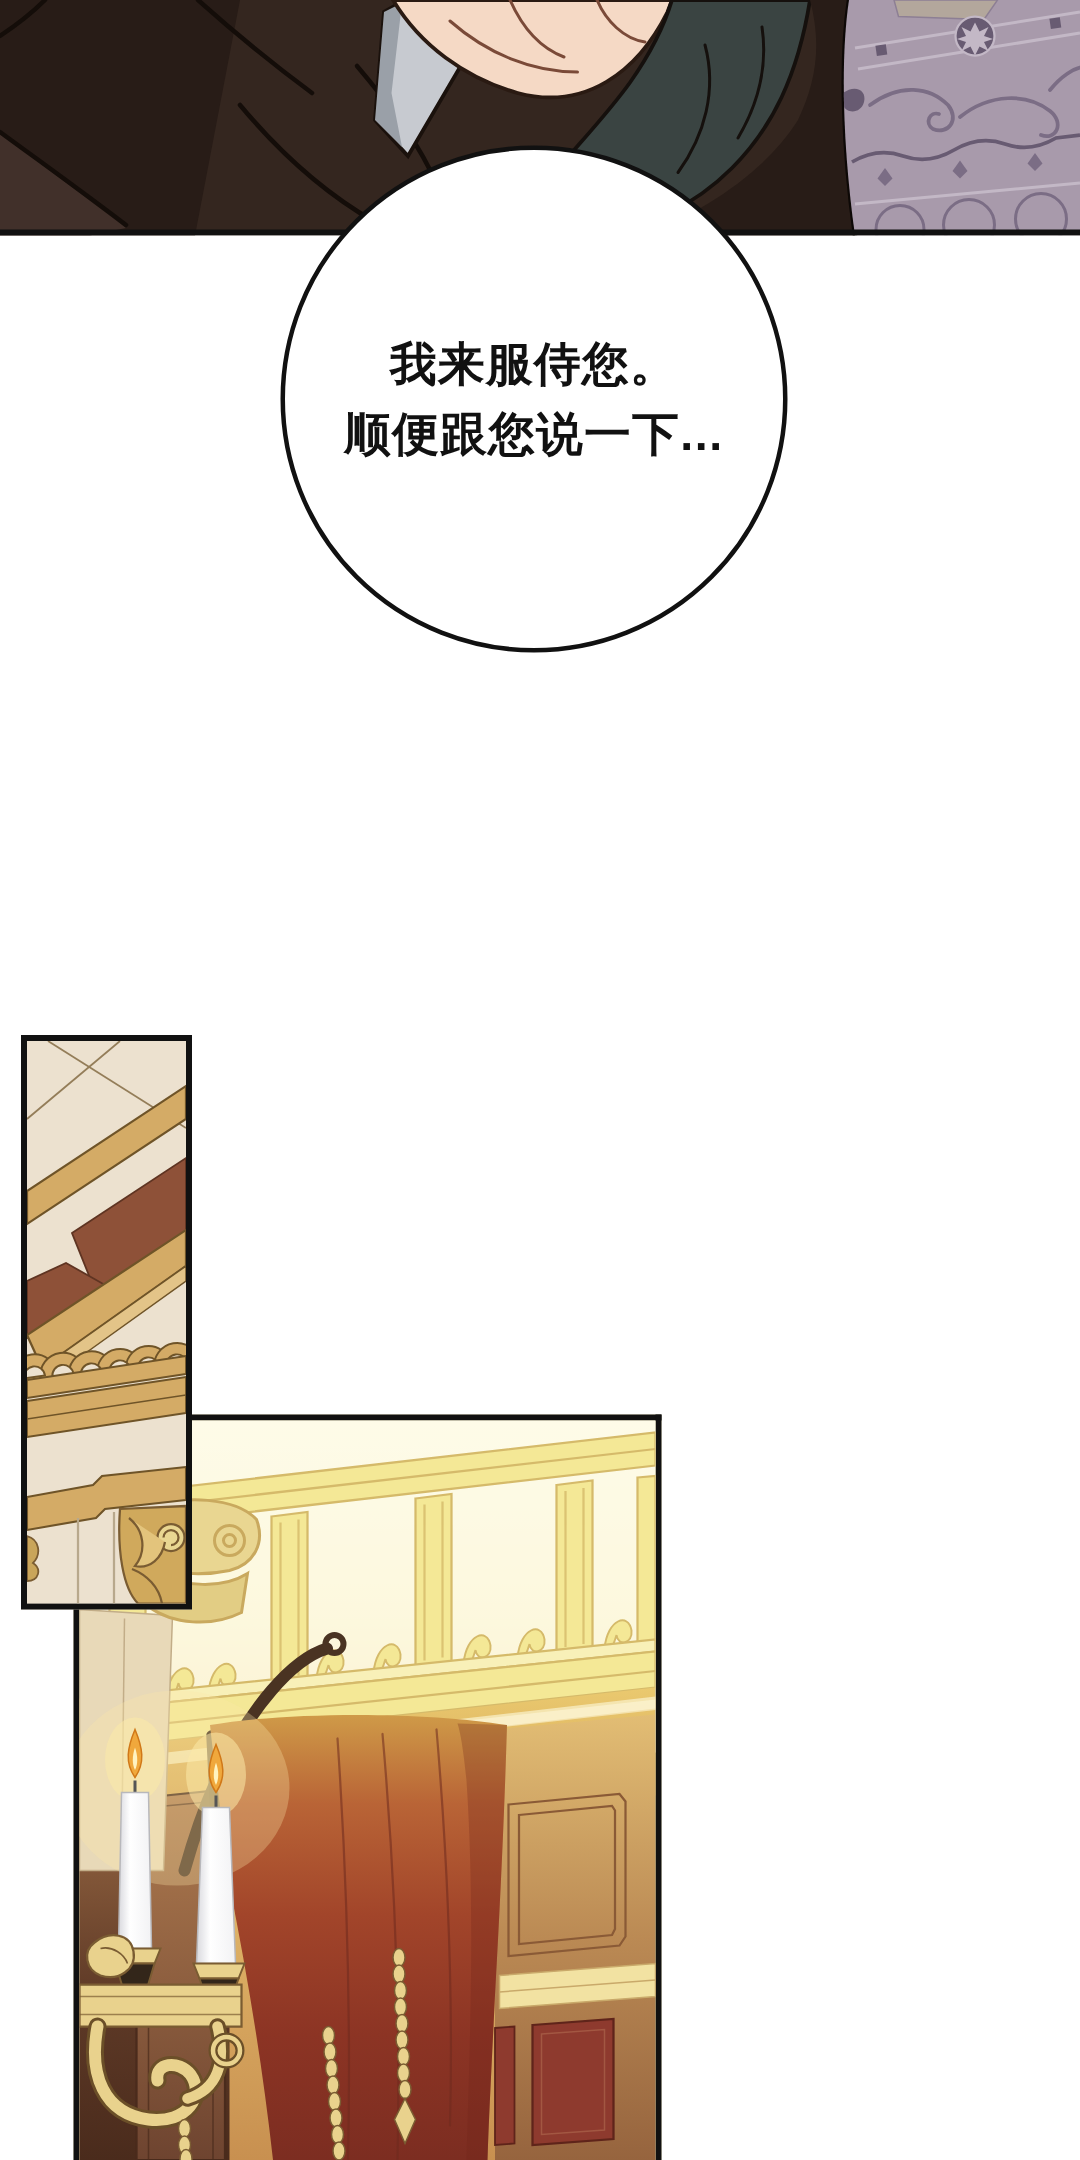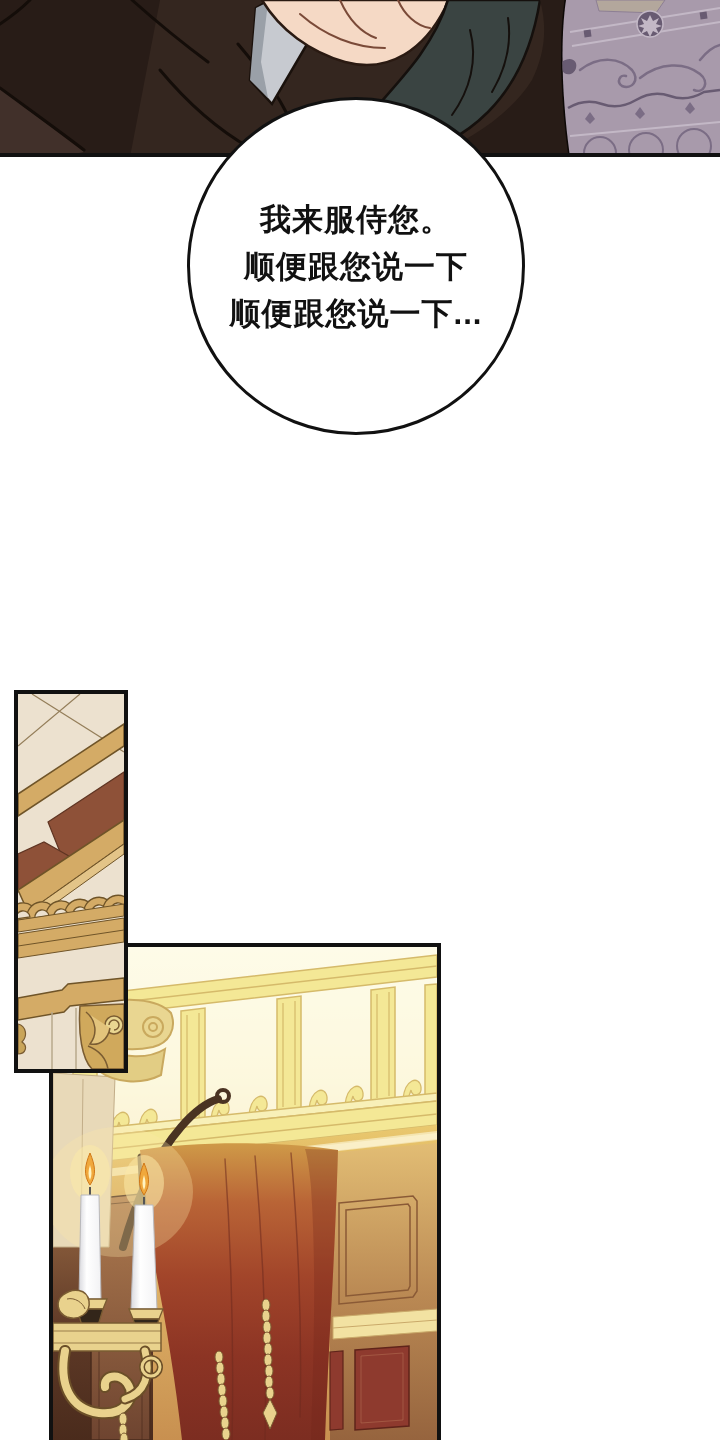--- a/index.html
+++ b/index.html
@@ -115,21 +115,20 @@
             <circle cx="694" cy="146" r="17"></circle>
         </g>
       </g>
 
       <rect x="0" y="153" width="720" height="4" style="fill:var(--ink,#111111)"></rect>
     </svg>
   </div>
 
   <div class="bubble">
     <div class="line">我来服侍您。</div>
-    <div class="line">顺便跟您说一下</div>
     <div class="line">顺便跟您说一下...</div>
   </div>
 
   <div class="panel-ceiling">
     <svg width="106" height="375" viewBox="0 0 106 375">
       <rect width="106" height="375" style="fill:var(--cream,#ece1cf)"></rect>
       <g fill="none" style="stroke:var(--beam-edge,#6f5428)" stroke-width="1.2" opacity="0.7">
         <path d="M0,52 L62,0"></path>
           <path d="M14,0 L106,58"></path>
       </g>

